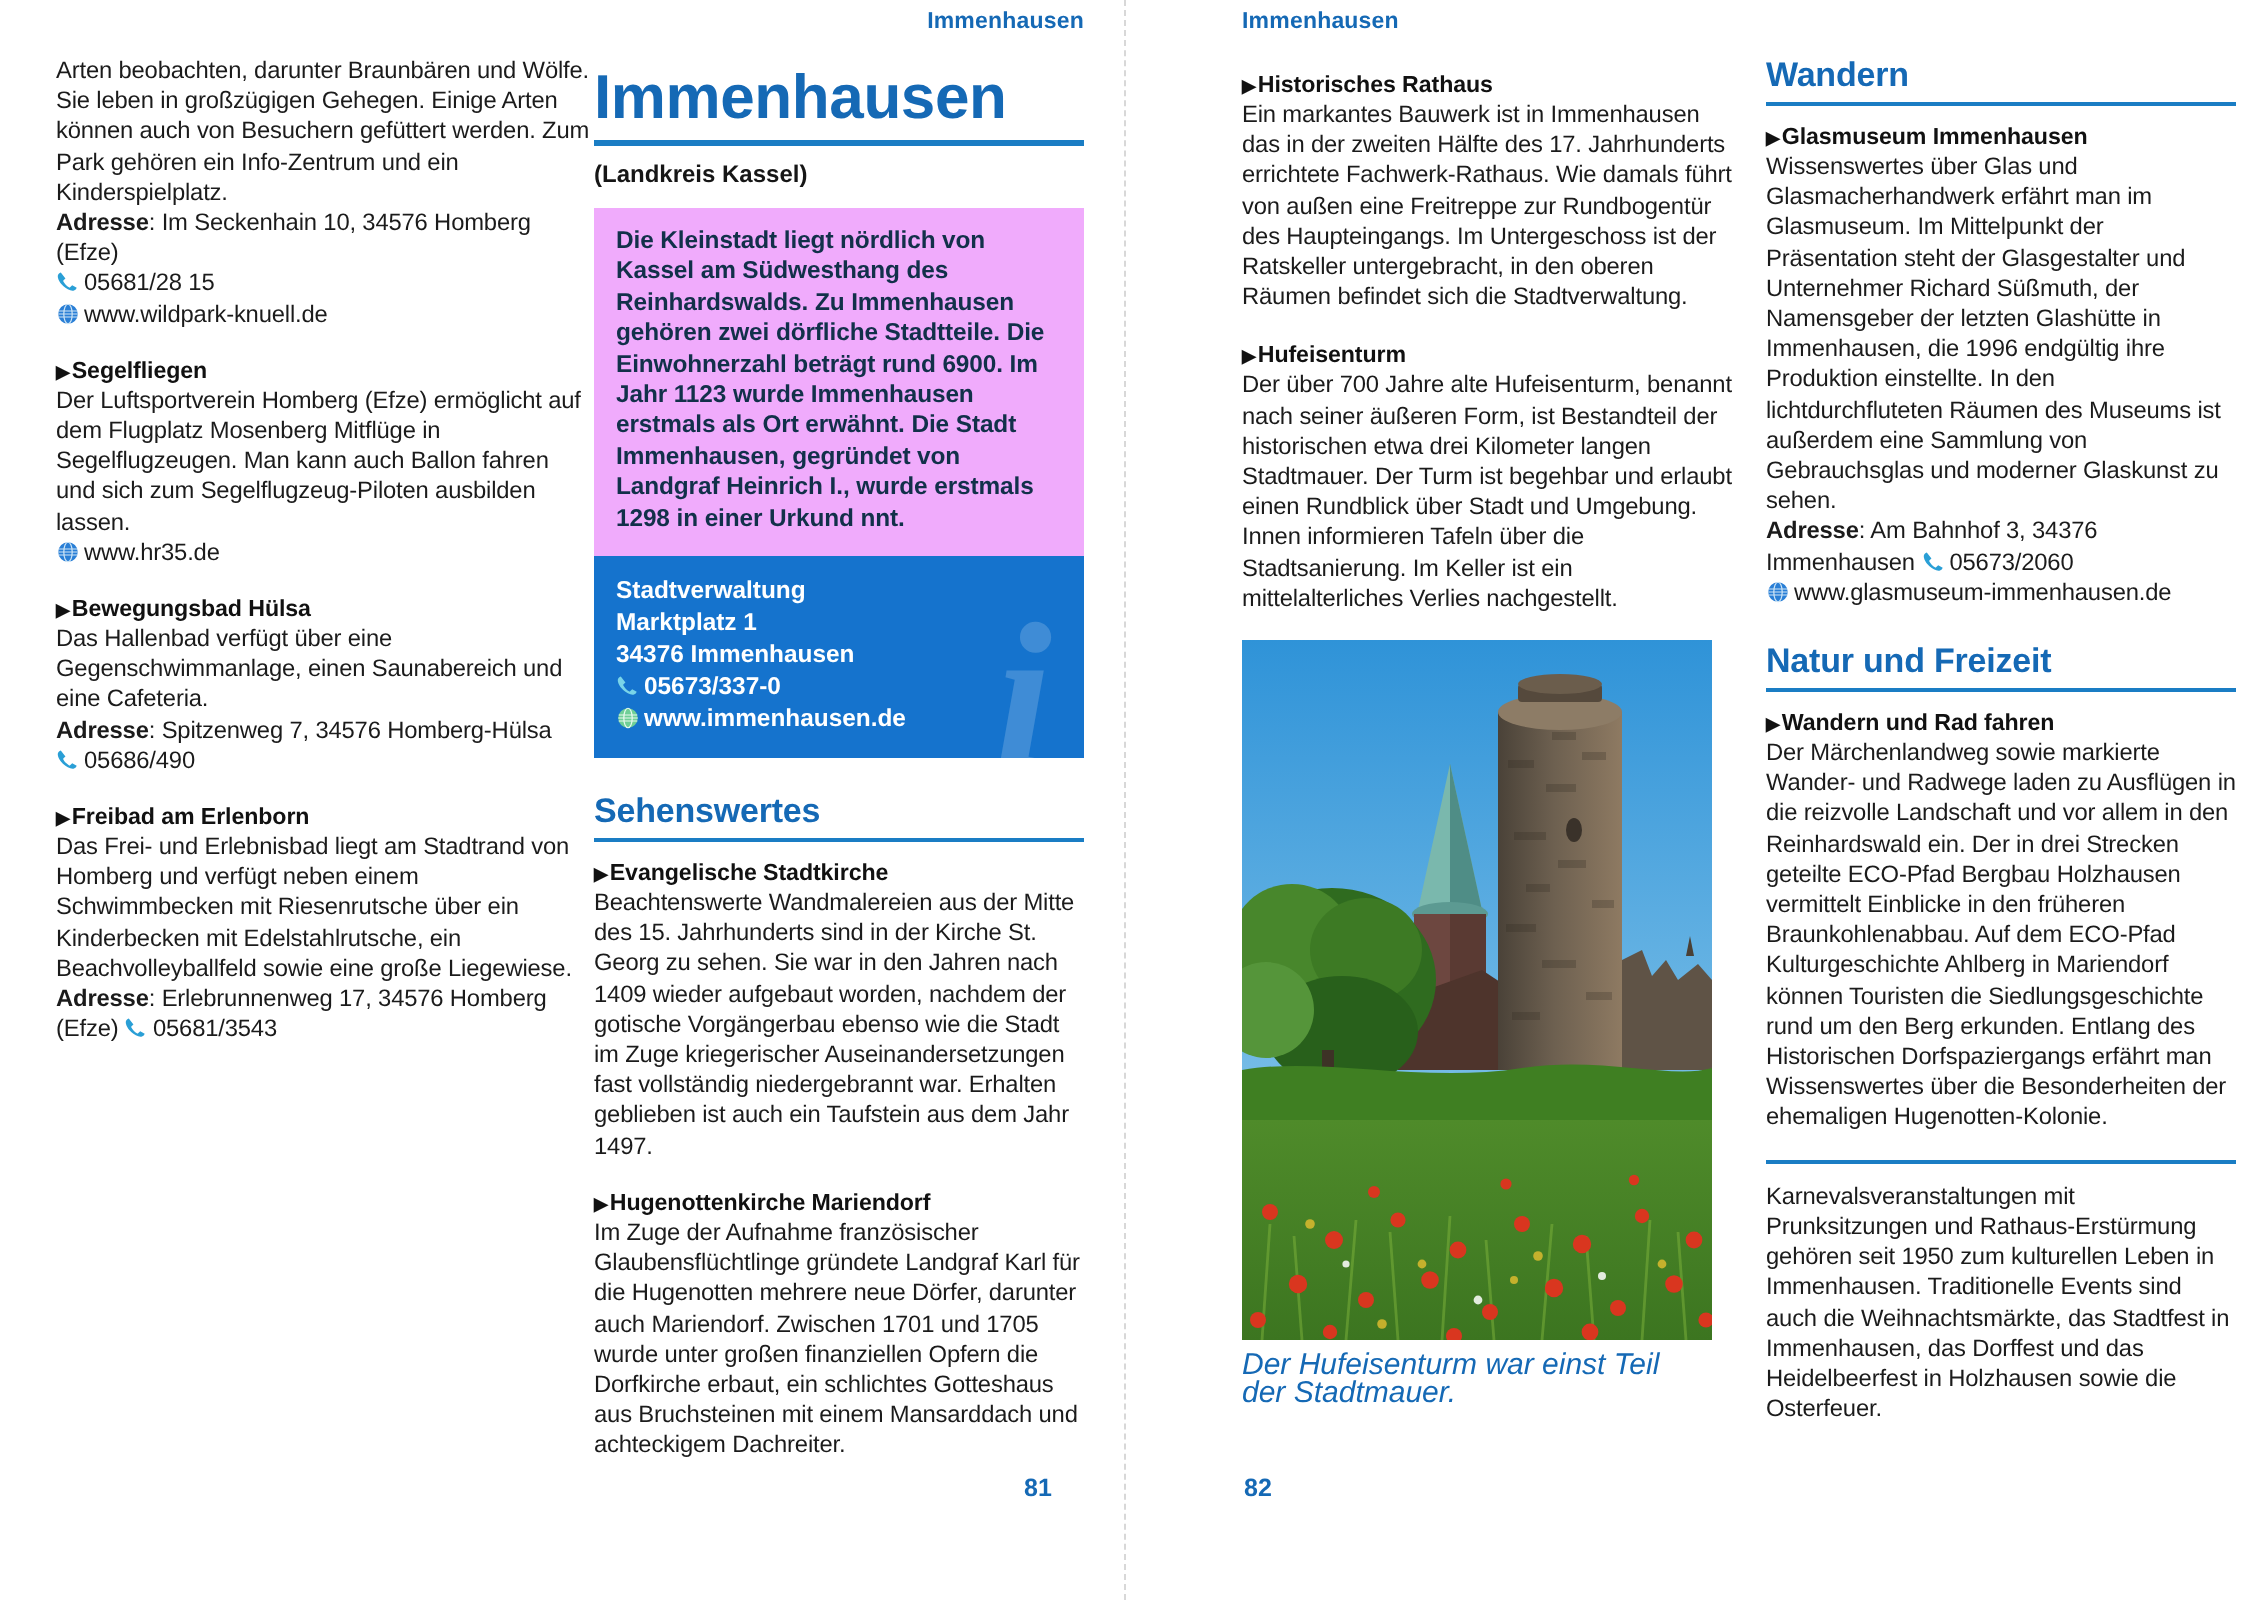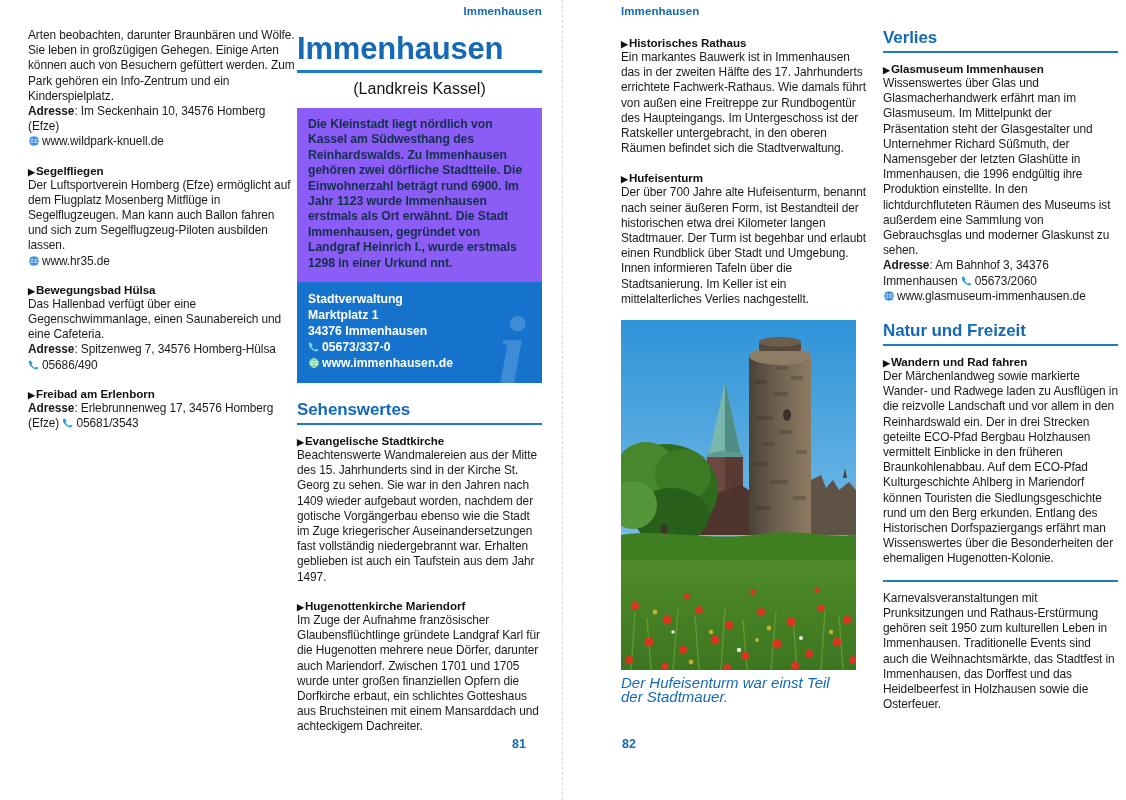--- a/index.html
+++ b/index.html
@@ -54,30 +54,29 @@
     line-height: 34px;
     margin: 0;
     padding: 0;
   }
   .title-rule {
     border: none;
     border-top: 3px solid #1a7dc4;
     margin: 4px 0 7px 0;
   }
   .subtitle {
-    font-size: 16px;
-    font-weight: normal;
+    font-size: 12px;
+    font-weight: bold;
     color: #161616;
     margin-bottom: 10px;
-    text-align: center;
   }
 
   
   .infobox-light {
-    background: #8b5cf6;
+    background: #f0abfc;
     padding: 9px 11px 11px 11px;
     box-sizing: border-box;
   }
   .infobox-light p {
     margin: 0;
     font-size: 12.2px;
     line-height: 15.4px;
     color: #12304a;
     font-weight: bold;
     letter-spacing: -.05px;
@@ -199,20 +198,25 @@
 
 <div class="page">
 
   <div class="spread-left">
 
     <div class="col" id="col1">
       <div class="body-text">Arten beobachten, darunter Braunbären und Wölfe. Sie leben in großzügigen Gehegen. Einige Arten können auch von Besuchern gefüttert werden. Zum Park gehören ein Info-Zentrum und ein Kinderspielplatz.</div>
       <span class="contact-line"><b>Adresse</b><span>: Im Seckenhain 10, 34576 Homberg (Efze)</span></span>
       <span class="contact-line">
         <span class="ico"><svg viewBox="0 0 16 16" width="12" height="12">
+              <path d="M3.2 1.6c-1 .3-1.9 1.2-2 2.3-.2 2.2 1.6 5 3.6 6.8 2 1.9 4.8 3.4 6.8 3.1 1-.2 1.9-1 2.2-2l-3-1.6-1.4 1.3c-.2.2-.5.2-.8 0C7.2 10.6 5.6 9 4.9 7.6c-.1-.3-.1-.5.1-.7l1.3-1.3-3.1-4z" fill="#2a9fd6"></path>
+            </svg></span><span>05681/28 15</span>
+      </span>
+      <span class="contact-line">
+        <span class="ico"><svg viewBox="0 0 16 16" width="12" height="12">
               <circle cx="8" cy="8" r="6.5" fill="#2a7fd6"></circle>
               <ellipse cx="8" cy="8" rx="2.8" ry="6.5" fill="none" stroke="#cfe6f6" stroke-width="0.8"></ellipse>
               <path d="M1.8 6h12.4M1.8 10h12.4M1.5 8h13" stroke="#cfe6f6" stroke-width="0.8" fill="none"></path>
             </svg></span><span>www.wildpark-knuell.de</span>
       </span>
 
       <div class="entry" style="margin-top:14px">
         <div class="entry-head"><span class="tri">▶</span><span>Segelfliegen</span></div>
         <div class="body-text">Der Luftsportverein Homberg (Efze) ermöglicht auf dem Flugplatz Mosenberg Mitflüge in Segelflugzeugen. Man kann auch Ballon fahren und sich zum Segelflugzeug-Piloten ausbilden lassen.</div>
         <span class="contact-line">
@@ -230,20 +234,21 @@
         <span class="contact-line"><b>Adresse</b><span>: Spitzenweg 7, 34576 Homberg-Hülsa</span></span>
         <span class="contact-line">
           <span class="ico"><svg viewBox="0 0 16 16" width="12" height="12">
                 <path d="M3.2 1.6c-1 .3-1.9 1.2-2 2.3-.2 2.2 1.6 5 3.6 6.8 2 1.9 4.8 3.4 6.8 3.1 1-.2 1.9-1 2.2-2l-3-1.6-1.4 1.3c-.2.2-.5.2-.8 0C7.2 10.6 5.6 9 4.9 7.6c-.1-.3-.1-.5.1-.7l1.3-1.3-3.1-4z" fill="#2a9fd6"></path>
               </svg></span><span>05686/490</span>
         </span>
       </div>
 
       <div class="entry" style="margin-top:14px">
         <div class="entry-head"><span class="tri">▶</span><span>Freibad am Erlenborn</span></div>
+        <div class="body-text">Das Frei- und Erlebnisbad liegt am Stadtrand von Homberg und verfügt neben einem Schwimmbecken mit Riesenrutsche über ein Kinderbecken mit Edelstahlrutsche, ein Beachvolleyballfeld sowie eine große Liegewiese.</div>
         <span class="contact-line"><b>Adresse</b><span>: Erlebrunnenweg 17, 34576 Homberg (Efze)</span>
           <span class="ico"><svg viewBox="0 0 16 16" width="12" height="12">
                 <path d="M3.2 1.6c-1 .3-1.9 1.2-2 2.3-.2 2.2 1.6 5 3.6 6.8 2 1.9 4.8 3.4 6.8 3.1 1-.2 1.9-1 2.2-2l-3-1.6-1.4 1.3c-.2.2-.5.2-.8 0C7.2 10.6 5.6 9 4.9 7.6c-.1-.3-.1-.5.1-.7l1.3-1.3-3.1-4z" fill="#2a9fd6"></path>
               </svg></span><span>05681/3543</span></span>
       </div>
     </div>
 
     <div class="col" id="col2">
       <div class="runhead right" style="margin-top:4px;">Immenhausen</div>
 
@@ -420,21 +425,21 @@
               <circle cx="180" cy="318" r="2"></circle>
               <circle cx="52" cy="312" r="1.8"></circle>
           </g>
         </svg>
       </div>
       <div class="caption">Der Hufeisenturm war einst Teil der Stadtmauer.</div>
     </div>
 
     <div class="col" id="col4">
 
-      <div class="section-head" style="margin-top:0">Verlies</div>
+      <div class="section-head" style="margin-top:0">Wandern</div>
       <hr class="section-rule">
       <div class="entry">
         <div class="entry-head"><span class="tri">▶</span><span>Glasmuseum Immenhausen</span></div>
         <div class="body-text">Wissenswertes über Glas und Glasmacherhandwerk erfährt man im Glasmuseum. Im Mittelpunkt der Präsentation steht der Glasgestalter und Unternehmer Richard Süßmuth, der Namensgeber der letzten Glashütte in Immenhausen, die 1996 endgültig ihre Produktion einstellte. In den lichtdurchfluteten Räumen des Museums ist außerdem eine Sammlung von Gebrauchsglas und moderner Glaskunst zu sehen.</div>
         <span class="contact-line"><b>Adresse</b><span>: Am Bahnhof 3, 34376 Immenhausen</span>
           <span class="ico"><svg viewBox="0 0 16 16" width="12" height="12">
                 <path d="M3.2 1.6c-1 .3-1.9 1.2-2 2.3-.2 2.2 1.6 5 3.6 6.8 2 1.9 4.8 3.4 6.8 3.1 1-.2 1.9-1 2.2-2l-3-1.6-1.4 1.3c-.2.2-.5.2-.8 0C7.2 10.6 5.6 9 4.9 7.6c-.1-.3-.1-.5.1-.7l1.3-1.3-3.1-4z" fill="#2a9fd6"></path>
               </svg></span><span>05673/2060</span></span>
         <span class="contact-line">
           <span class="ico"><svg viewBox="0 0 16 16" width="12" height="12">

